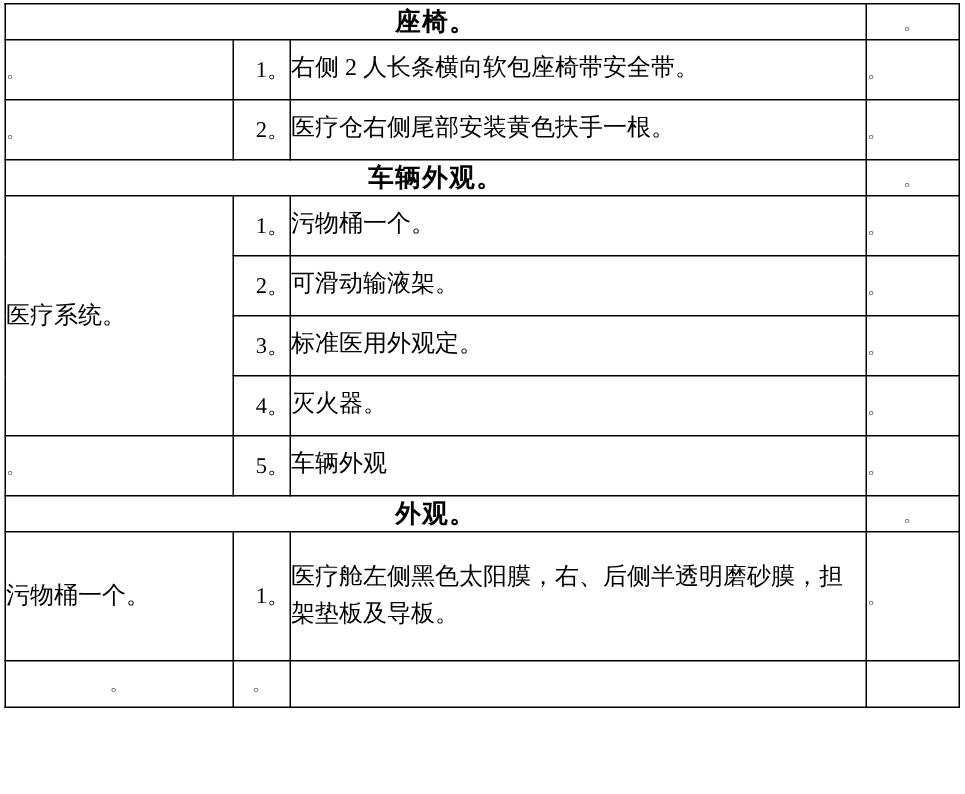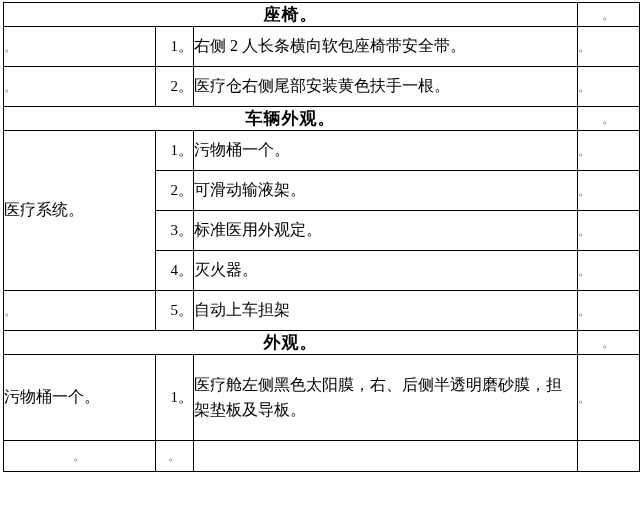--- a/index.html
+++ b/index.html
@@ -134,21 +134,21 @@
         <td class="empty-cell">。</td>
       </tr>
       <tr class="row-h1">
         <td class="num-cell">4。</td>
         <td class="text-cell">灭火器。</td>
         <td class="empty-cell">。</td>
       </tr>
       <tr class="row-h1">
         <td class="empty-cell">。</td>
         <td class="num-cell">5。</td>
-        <td class="text-cell">自动上车担架</td>
+        <td class="text-cell">车辆外观</td>
         <td class="empty-cell">。</td>
       </tr>
 
       <tr class="section-head">
         <td colspan="3" class="section-title">外观。</td>
         <td class="empty-cell empty-center sec-mark">。</td>
       </tr>
       <tr class="tall">
         <td class="label-cell">污物桶一个。</td>
         <td class="num-cell" style="vertical-align:middle;">1。</td>

